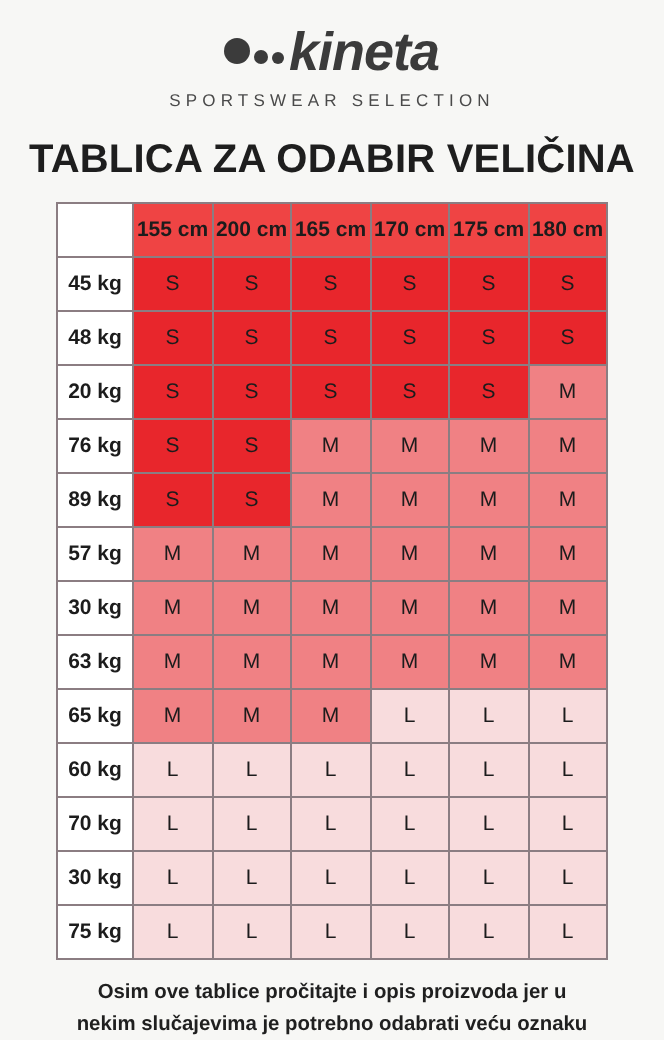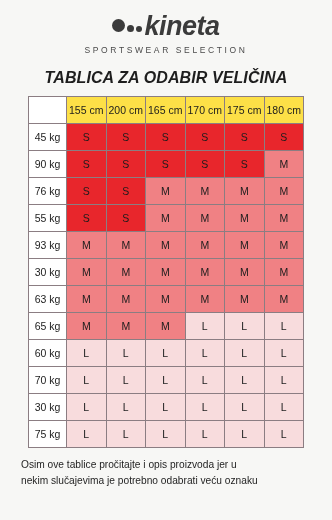--- a/index.html
+++ b/index.html
@@ -81,26 +81,25 @@
     font-size: 8.5px;
     font-weight: normal;
     color: #4a4a4a;
     letter-spacing: 2.6px;
     white-space: nowrap;
   }
 
   
   .table-title {
     margin-top: 14px;
-    font-size: 16px;
+    font-size: 20px;
     font-weight: bold;
     color: #1e1e1e;
     letter-spacing: 0.1px;
     white-space: nowrap;
-    font-style: italic;
   }
 
   
   .size-table-wrap {
     margin-top: 9px;
   }
   table.size-table {
     border-collapse: collapse;
     table-layout: fixed;
     width: 268px;
@@ -117,31 +116,31 @@
     color: #1c1c1c;
   }
   
   th.corner {
     width: 37px;
     background: #ffffff;
     border-color: #7d7d7d;
   }
   th.col-head {
     width: 38.5px;
-    background: #fde047;
-    font-weight: normal;
+    background: #ef4444;
+    font-weight: bold;
     font-size: 10.5px;
     border-color: #7d7d7d;
     white-space: nowrap;
   }
   
   th.row-head {
     width: 37px;
     background: #ffffff;
-    font-weight: normal;
+    font-weight: bold;
     font-size: 10.5px;
     border-color: #7d7d7d;
     white-space: nowrap;
   }
   
   td.cell {
     font-size: 10.5px;
     font-weight: normal;
   }
   td.size-S {
@@ -154,23 +153,23 @@
   }
   td.size-L {
     background: #f8dcdd;
     color: #241719;
   }
 
   
   .footer-note {
     margin-top: 9px;
     width: 290px;
-    text-align: left;
+    text-align: center;
     font-size: 10.2px;
-    font-weight: normal;
+    font-weight: bold;
     color: #1f1f1f;
     line-height: 1.55;
   }
   .footer-note .line {
     display: block;
     white-space: nowrap;
   }
 </style>
 </head>
 <body>
@@ -208,48 +207,57 @@
           <tr>
             <th class="row-head">45 kg</th>
             <td class="cell size-S">S</td>
             <td class="cell size-S">S</td>
             <td class="cell size-S">S</td>
             <td class="cell size-S">S</td>
             <td class="cell size-S">S</td>
             <td class="cell size-S">S</td>
           </tr>
           <tr>
-            <th class="row-head">90 kg</th>
+            <th class="row-head">48 kg</th>
+            <td class="cell size-S">S</td>
+            <td class="cell size-S">S</td>
+            <td class="cell size-S">S</td>
+            <td class="cell size-S">S</td>
+            <td class="cell size-S">S</td>
+            <td class="cell size-S">S</td>
+          </tr>
+          <tr>
+            <th class="row-head">20 kg</th>
             <td class="cell size-S">S</td>
             <td class="cell size-S">S</td>
             <td class="cell size-S">S</td>
             <td class="cell size-S">S</td>
             <td class="cell size-S">S</td>
             <td class="cell size-M">M</td>
           </tr>
           <tr>
             <th class="row-head">76 kg</th>
             <td class="cell size-S">S</td>
             <td class="cell size-S">S</td>
             <td class="cell size-M">M</td>
             <td class="cell size-M">M</td>
             <td class="cell size-M">M</td>
             <td class="cell size-M">M</td>
           </tr>
           <tr>
-            <th class="row-head">55 kg</th>
-            <td class="cell size-S">S</td>
-            <td class="cell size-S">S</td>
-            <td class="cell size-M">M</td>
-            <td class="cell size-M">M</td>
-            <td class="cell size-M">M</td>
-            <td class="cell size-M">M</td>
-          </tr>
-          <tr>
-            <th class="row-head">93 kg</th>
+            <th class="row-head">89 kg</th>
+            <td class="cell size-S">S</td>
+            <td class="cell size-S">S</td>
+            <td class="cell size-M">M</td>
+            <td class="cell size-M">M</td>
+            <td class="cell size-M">M</td>
+            <td class="cell size-M">M</td>
+          </tr>
+          <tr>
+            <th class="row-head">57 kg</th>
             <td class="cell size-M">M</td>
             <td class="cell size-M">M</td>
             <td class="cell size-M">M</td>
             <td class="cell size-M">M</td>
             <td class="cell size-M">M</td>
             <td class="cell size-M">M</td>
           </tr>
           <tr>
             <th class="row-head">30 kg</th>
             <td class="cell size-M">M</td>

